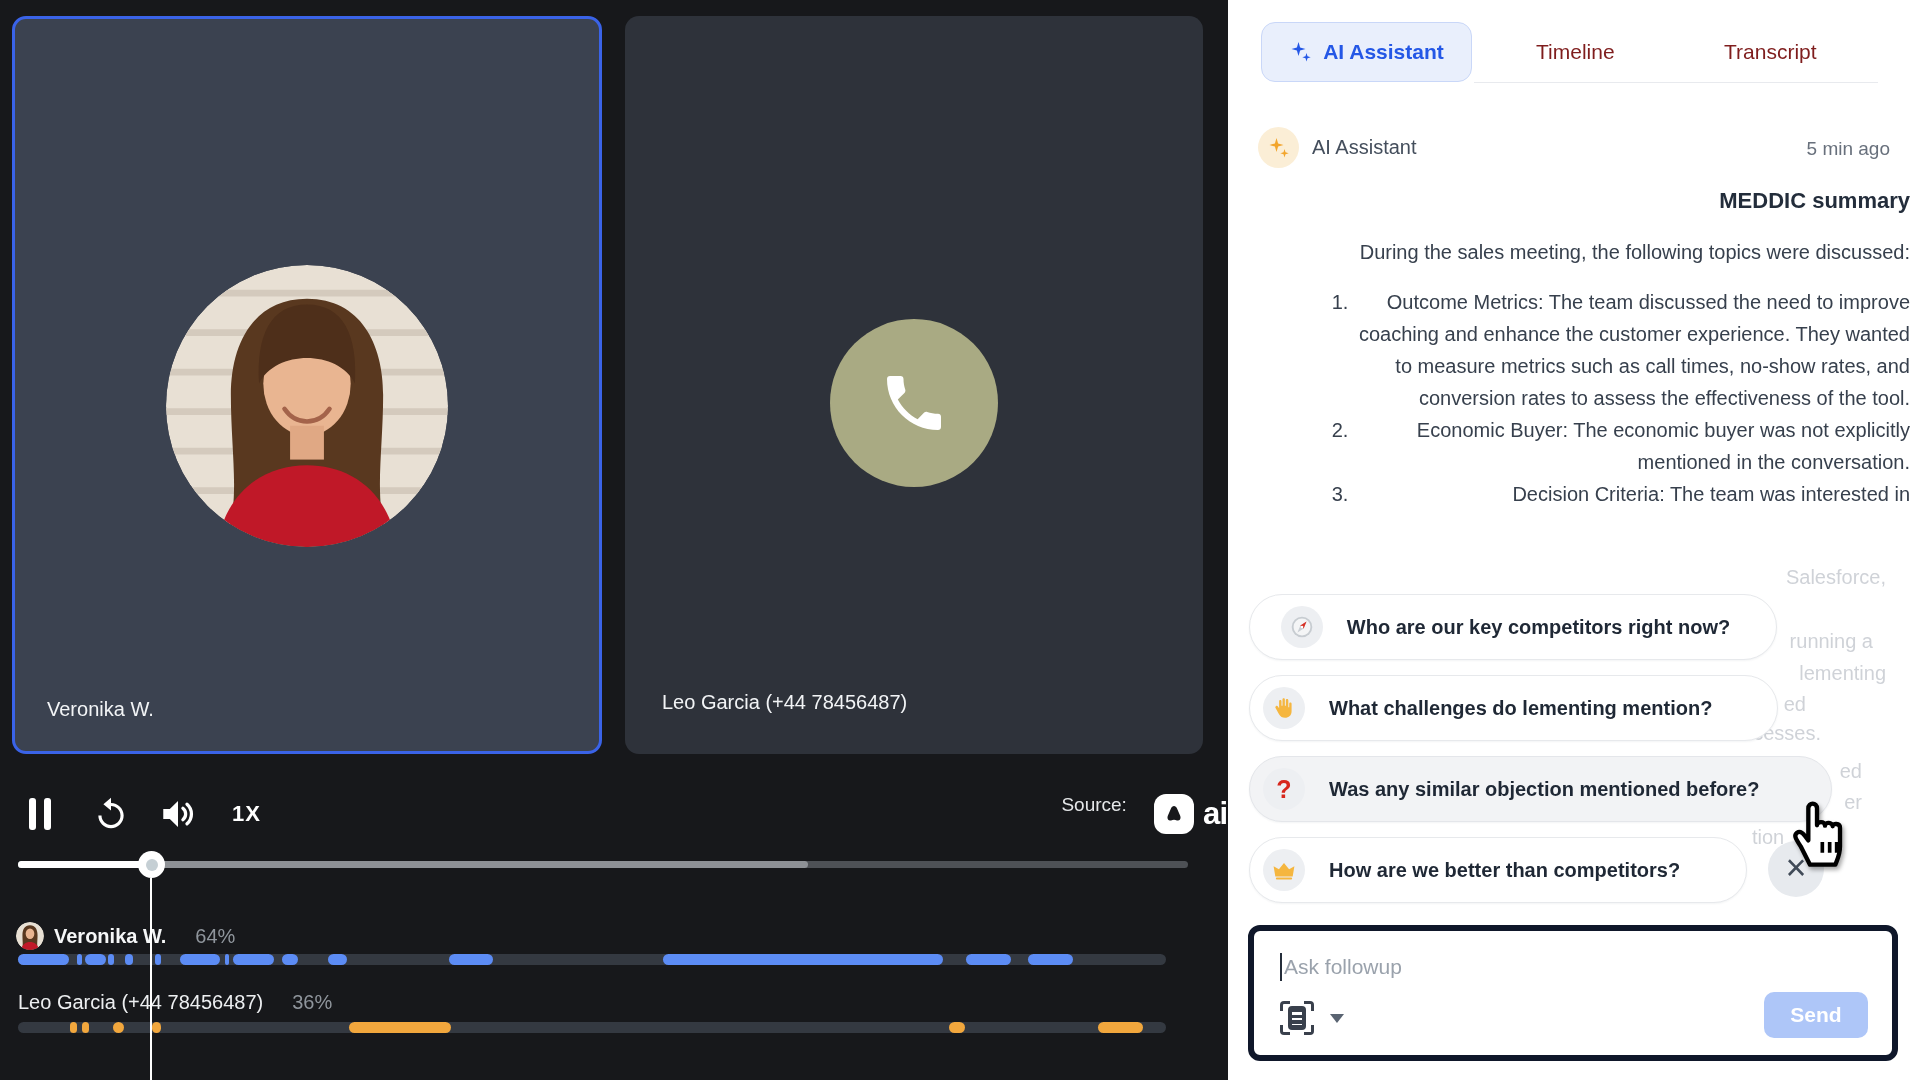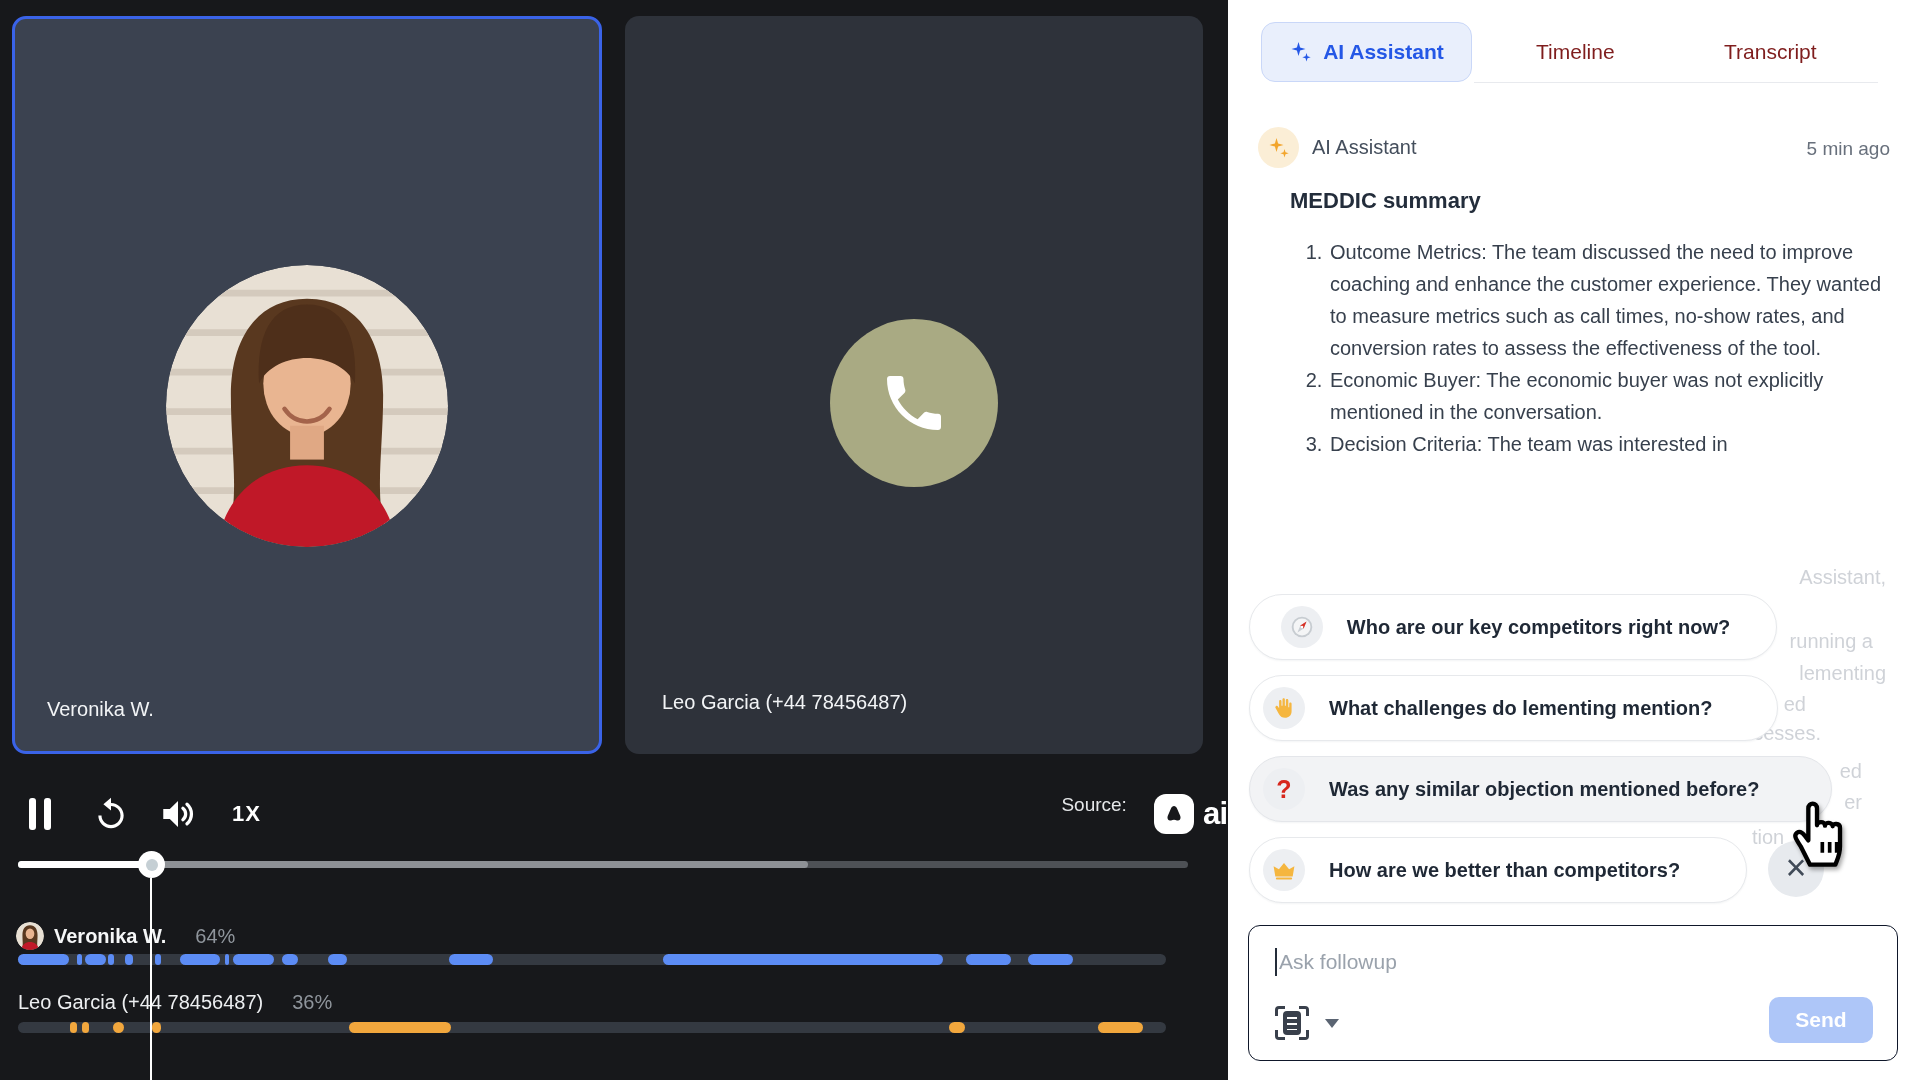--- a/index.html
+++ b/index.html
@@ -68,22 +68,22 @@
   .tab-active { left:33px; width:211px; background:#E9EFFC; border:1.5px solid #C9D7F8;
                 border-radius:14px; color:#2457E6; font-weight:bold; justify-content:center; }
   .tab-timeline   { left:298px; padding:0 10px; }
   .tab-transcript { left:486px; padding:0 10px; }
 
   .msg-avatar { position:absolute; left:30px; top:127px; width:41px; height:41px; border-radius:50%;
                 background:#FBEED6; display:flex; align-items:center; justify-content:center; }
   .msg-author { position:absolute; left:84px; top:136px; font-size:20px; color:#444E5C; font-weight:500; }
   .msg-time { position:absolute; right:30px; top:138px; font-size:19px; color:#68707C; }
 
-  .content { position:absolute; left:62px; top:188px; width:594px; color:#37404D;
-             font-size:20px; line-height:32px; }
+  .content { position:absolute; left:88px; top:188px; width:594px; color:#37404D;
+             font-size:20px; line-height:32px;text-align:right; }
   .content h3 { font-size:22px; line-height:26px; color:#232D3B; margin-bottom:22px; font-weight:bold; }
   .content p { margin-bottom:18px; }
   .content ol { padding-left:38px; }
   .content li { padding-left:2px; }
 
   .ghost-layer { position:absolute; left:0; top:0; width:692px; height:1080px; z-index:1; pointer-events:none; }
   .ghost { position:absolute; font-size:20px; color:#A8AEB8; opacity:.55; white-space:nowrap; }
 
   .chip { position:absolute; left:21px; height:66px; background:#fff; border:1.5px solid #E7E9EC;
           border-radius:33px; display:flex; align-items:center; gap:24px; padding:0 28px 0 13px;
@@ -96,21 +96,21 @@
 
   .x-close { position:absolute; left:540px; top:841px; width:56px; height:56px; border-radius:50%;
              background:#E7EAEE; display:flex; align-items:center; justify-content:center;
              z-index:3; cursor:pointer; }
   .x-close span { font-size:36px; color:#414B58; line-height:1; margin-top:-3px; }
 
   .cursor { position:absolute; left:552px; top:793px; z-index:6; pointer-events:none;
             filter:drop-shadow(2px 3px 2px rgba(0,0,0,.35)); }
 
   .inputbox { position:absolute; left:20px; top:925px; width:650px; height:136px;
-              border:1px solid #0f172a; border-radius:12px; background:#fff; z-index:2; }
+              border:6px solid #0f172a; border-radius:12px; background:#fff; z-index:2; }
   .ph-row { position:absolute; left:26px; top:22px; display:flex; align-items:center; }
   .caret-bar { width:2px; height:28px; background:#242D3A; margin-right:2px; }
   .placeholder { font-size:21px; color:#9AA2AC; }
   .attach { position:absolute; left:26px; bottom:20px; display:flex; align-items:center; gap:16px; }
   .caret-down { width:0; height:0; border-left:7px solid transparent; border-right:7px solid transparent;
                 border-top:9px solid #5A6472; cursor:pointer; }
   .send-btn { position:absolute; right:24px; bottom:17px; width:104px; height:46px; background:#AEC6F8;
               color:#fff; font-size:21px; font-weight:bold; border:none; border-radius:10px; cursor:pointer; }
 
   .scan-icon { position:relative; width:34px; height:34px; cursor:pointer; }
@@ -278,29 +278,30 @@
     <svg width="24" height="24" viewBox="0 0 24 24" fill="#F2A52C">
       <path d="M9.5 2l1.6 5.4L16.5 9l-5.4 1.6L9.5 16l-1.6-5.4L2.5 9l5.4-1.6z"></path>
       <path d="M17.5 13l1 3.2 3.2 1-3.2 1-1 3.2-1-3.2-3.2-1 3.2-1z"></path>
     </svg>
   </div>
   <span class="msg-author">AI Assistant</span>
   <span class="msg-time">5 min ago</span>
 
   <div class="content">
     <h3>MEDDIC summary</h3>
+    <p>During the sales meeting, the following topics were discussed:</p>
     <ol>
       <li>Outcome Metrics: The team discussed the need to improve coaching and enhance the customer experience. They wanted to measure metrics such as call times, no-show rates, and conversion rates to assess the effectiveness of the tool.</li>
       <li>Economic Buyer: The economic buyer was not explicitly mentioned in the conversation.</li>
       <li>Decision Criteria: The team was interested in</li>
     </ol>
   </div>
 
   <div class="ghost-layer">
-      <span class="ghost" style="top: 566px; right: 34px;">Assistant,</span>
+      <span class="ghost" style="top: 566px; right: 34px;">Salesforce,</span>
       <span class="ghost" style="top: 630px; right: 47px;">running a</span>
       <span class="ghost" style="top: 662px; right: 34px;">lementing</span>
       <span class="ghost" style="top: 693px; right: 114px;">ed</span>
       <span class="ghost" style="top: 722px; right: 99px;">cesses.</span>
       <span class="ghost" style="top: 760px; right: 58px;">ed</span>
       <span class="ghost" style="top: 791px; right: 58px;">er</span>
       <span class="ghost" style="top: 826px; left: 524px;">tion</span>
     </div>
 
   <div class="chip" id="chip0" style="top: 594px; width: 528px; justify-content: center;">

